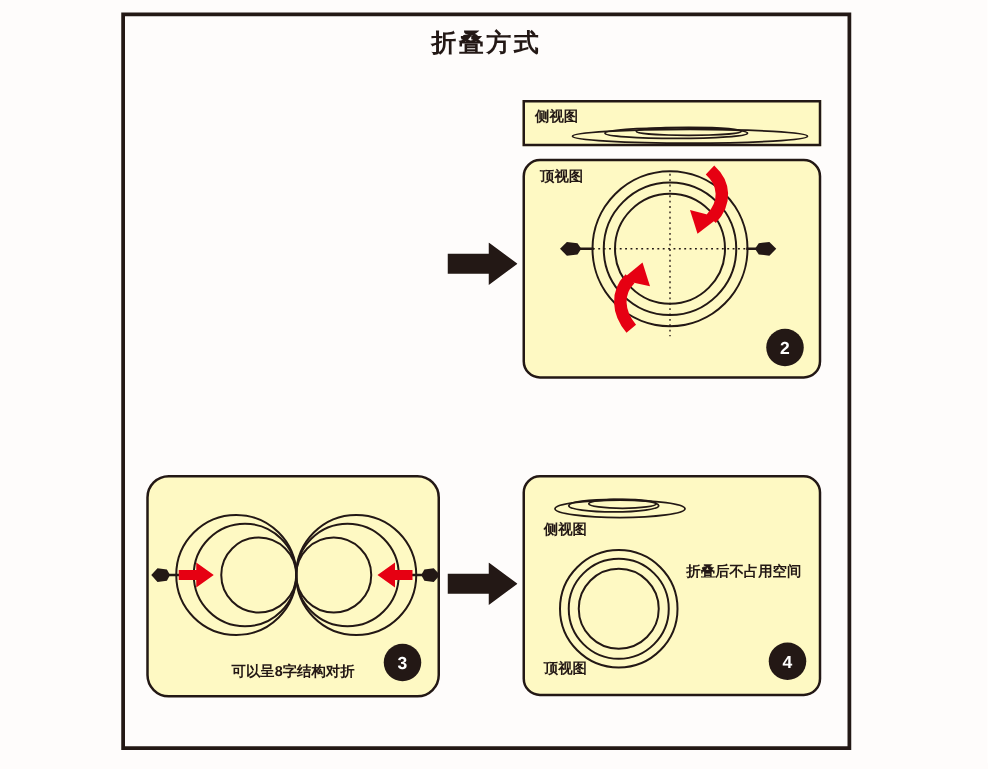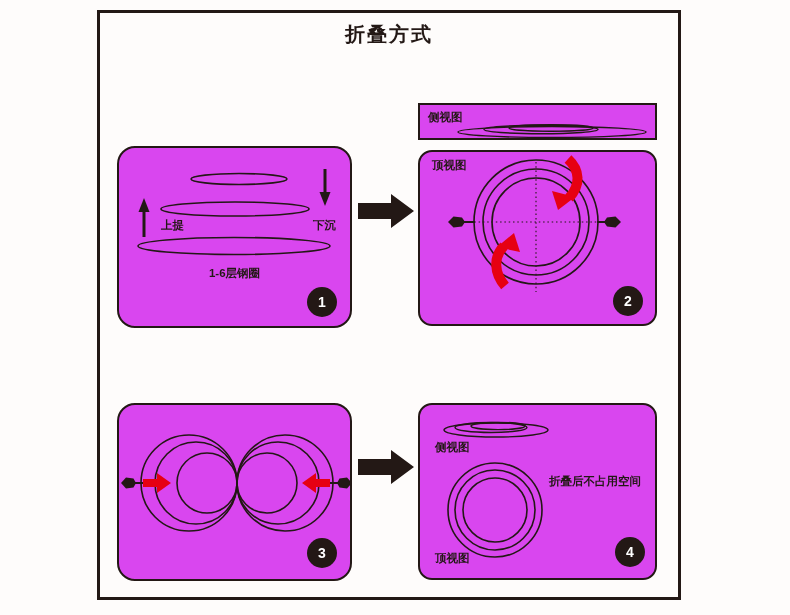--- a/index.html
+++ b/index.html
@@ -9,23 +9,22 @@
   }
   .outer-box{
     position:absolute;left:97px;top:10px;width:584px;height:590px;
     border:3px solid #231815;background:#fefcfb;box-sizing:border-box;
   }
   .title{
     position:absolute;left:97px;top:21px;width:584px;text-align:center;
     font-size:20px;font-weight:700;letter-spacing:2px;color:#231815;
   }
   .panel{
-    position:absolute;border:2.5px solid #231815;background:#d946ef;
+    position:absolute;border:2.5px solid #231815;background:#fef9c3;
     box-sizing:border-box;
-    margin-top:23px;
   }
   .r18{border-radius:18px;}
   .r14{border-radius:14px;}
   .sq{border-width:2px;border-radius:0;}
   .panel svg{position:absolute;left:0;top:0;}
   .lbl{
     position:absolute;font-size:11.5px;font-weight:700;color:#231815;
     white-space:nowrap;line-height:1;
   }
   .cap{
@@ -40,39 +39,20 @@
   .flow-arrow{position:absolute;width:56px;height:34px;}
 </style>
 </head>
 <body>
 
 <div class="canvas">
 
   <div class="outer-box"></div>
   <div class="title">折叠方式</div>
 
-  <div class="panel r18" style="left:117px;top:123px;width:235px;height:182px;">
-    <svg width="235" height="182" viewBox="0 0 235 182">
-      <ellipse cx="120" cy="31" rx="48" ry="5.5" fill="none" stroke="#231815" stroke-width="1.6"></ellipse>
-      <ellipse cx="116" cy="61" rx="74" ry="7" fill="none" stroke="#231815" stroke-width="1.6"></ellipse>
-      <ellipse cx="115" cy="98" rx="96" ry="8.5" fill="none" stroke="#231815" stroke-width="1.6"></ellipse>
-      <g>
-        <line x1="25" y1="89" x2="25" y2="62" stroke="#231815" stroke-width="3"></line>
-        <polygon points="25,50 19.5,64 30.5,64" fill="#231815"></polygon>
-      </g>
-      <g>
-        <line x1="206" y1="21" x2="206" y2="46" stroke="#231815" stroke-width="3"></line>
-        <polygon points="206,58 200.5,44 211.5,44" fill="#231815"></polygon>
-      </g>
-    </svg>
-    <div class="lbl" style="left:42px;top:72px;">上提</div>
-    <div class="lbl" style="left:194px;top:72px;">下沉</div>
-    <div class="cap" style="top:120px;">1-6层钢圈</div>
-    <div class="badge" style="left:188px;top:139px;">1</div>
-  </div>
 
   <svg class="flow-arrow" style="left:358px;top:194px;" viewBox="0 0 56 34">
     <polygon points="0,9 33,9 33,0 56,17 33,34 33,25 0,25" fill="#231815"></polygon>
   </svg>
 
   <div class="panel sq" style="left:418px;top:80px;width:239px;height:37px;">
     <svg width="239" height="37" viewBox="0 0 239 37">
       <ellipse cx="132" cy="27" rx="94" ry="5.5" fill="none" stroke="#231815" stroke-width="1.4"></ellipse>
       <ellipse cx="121" cy="24.5" rx="57" ry="4.2" fill="none" stroke="#231815" stroke-width="1.4"></ellipse>
       <ellipse cx="131" cy="23" rx="42" ry="3.2" fill="none" stroke="#231815" stroke-width="1.4"></ellipse>
@@ -124,20 +104,21 @@
         <line x1="14" y1="78" x2="26" y2="78" stroke="#231815" stroke-width="2"></line>
         <polygon points="2,78 7,72.5 14.5,73.5 17,78 14.5,82.5 7,83.5" fill="#231815"></polygon>
       </g>
       <g>
         <line x1="209" y1="78" x2="221" y2="78" stroke="#231815" stroke-width="2"></line>
         <polygon points="233,78 228,72.5 220.5,73.5 218,78 220.5,82.5 228,83.5" fill="#231815"></polygon>
       </g>
       <polygon points="24,74 38,74 38,68 52,78 38,88 38,82 24,82" fill="#e60012"></polygon>
       <polygon points="211,74 197,74 197,68 183,78 197,88 197,82 211,82" fill="#e60012"></polygon>
     </svg>
+    <div class="cap" style="top:151px;">可以呈8字结构对折</div>
     <div class="badge" style="left:188px;top:133px;">3</div>
   </div>
 
   <svg class="flow-arrow" style="left:358px;top:450px;" viewBox="0 0 56 34">
     <polygon points="0,9 33,9 33,0 56,17 33,34 33,25 0,25" fill="#231815"></polygon>
   </svg>
 
   <div class="panel r14" style="left:418px;top:380px;width:239px;height:177px;">
     <svg width="239" height="177" viewBox="0 0 239 177">
       <g>

